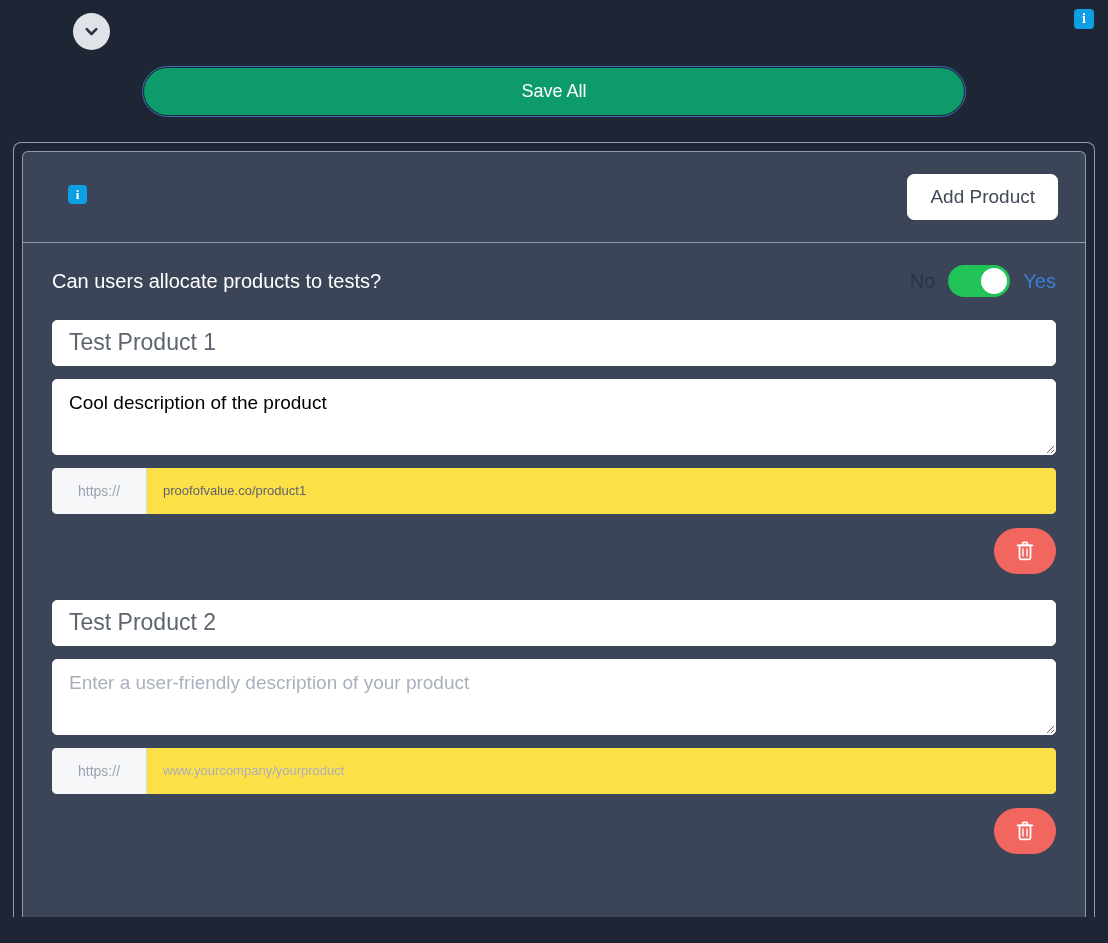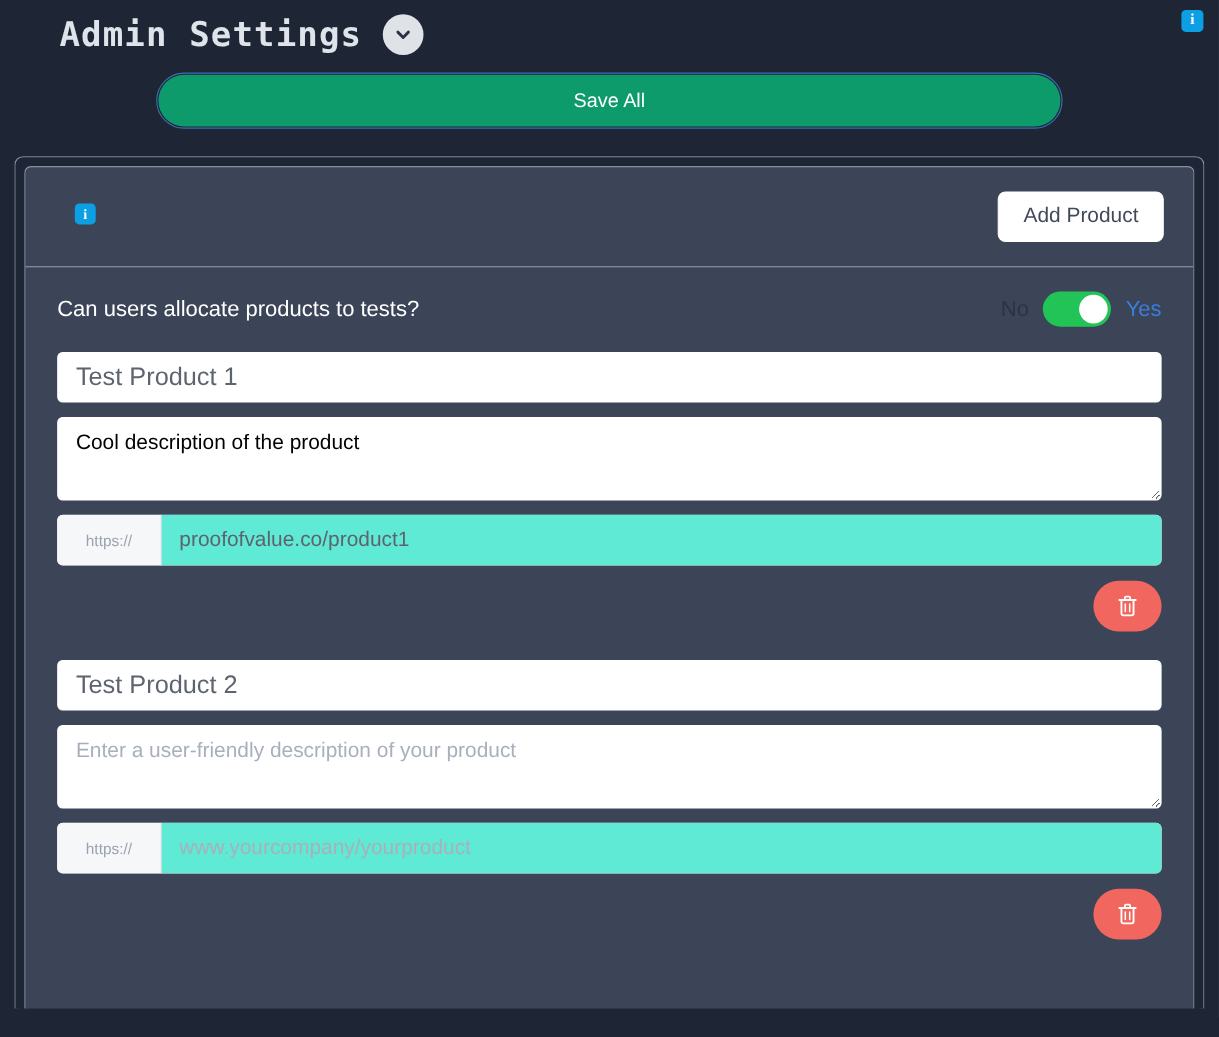--- a/index.html
+++ b/index.html
@@ -273,22 +273,22 @@
     display: flex;
     align-items: center;
     padding: 0 26px;
     border-right: 1px solid #d7dbe1;
     flex: 0 0 auto;
   }
 
   .url-input {
     flex: 1 1 auto;
     border: none;
-    background: #5eead4;
-    font-size: 19px;
+    background: #fde047;
+    font-size: 13px;
     font-family: "Liberation Sans", sans-serif;
     color: #5d6470;
     padding: 0 16px;
     outline: none;
     min-width: 0;
   }
   .url-input::placeholder { color: #a9b0bd; }
 
   .delete-row {
     display: flex;
@@ -311,21 +311,20 @@
   .delete-btn svg { display: block; }
 
   .block-gap { height: 16px; }
 </style>
 </head>
 <body>
 
 <div class="page">
 
   <div class="topbar">
-    <div class="app-title">Admin Settings</div>
     <div class="chevron-circle">
       <svg width="17" height="17" viewBox="0 0 17 17" aria-hidden="true">
         <path d="M3.7 6.2 L8.5 11 L13.3 6.2" fill="none" stroke="#2b3342" stroke-width="2.6" stroke-linecap="round" stroke-linejoin="round"></path>
       </svg>
     </div>
     <div class="info-badge top-right">i</div>
   </div>
 
   <div class="saveall-wrap">
     <button class="save-all-btn">Save All</button>

